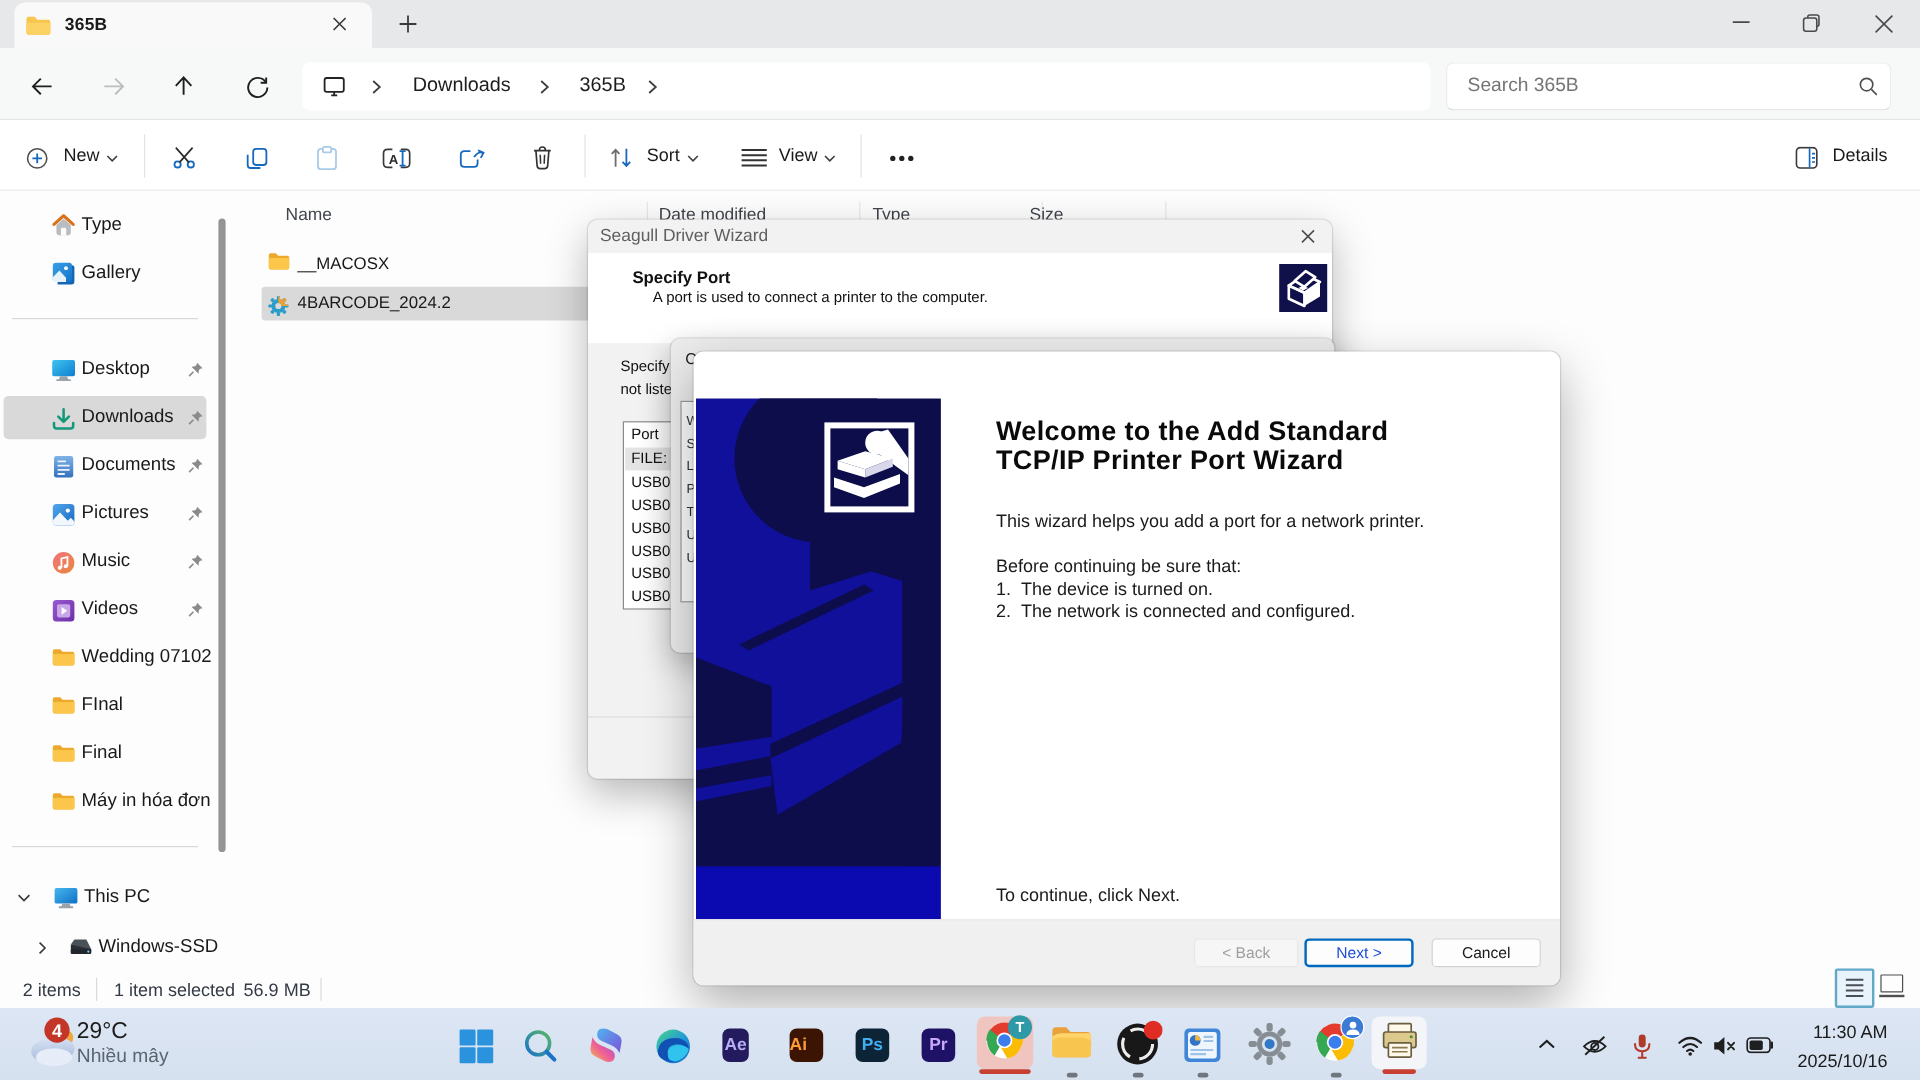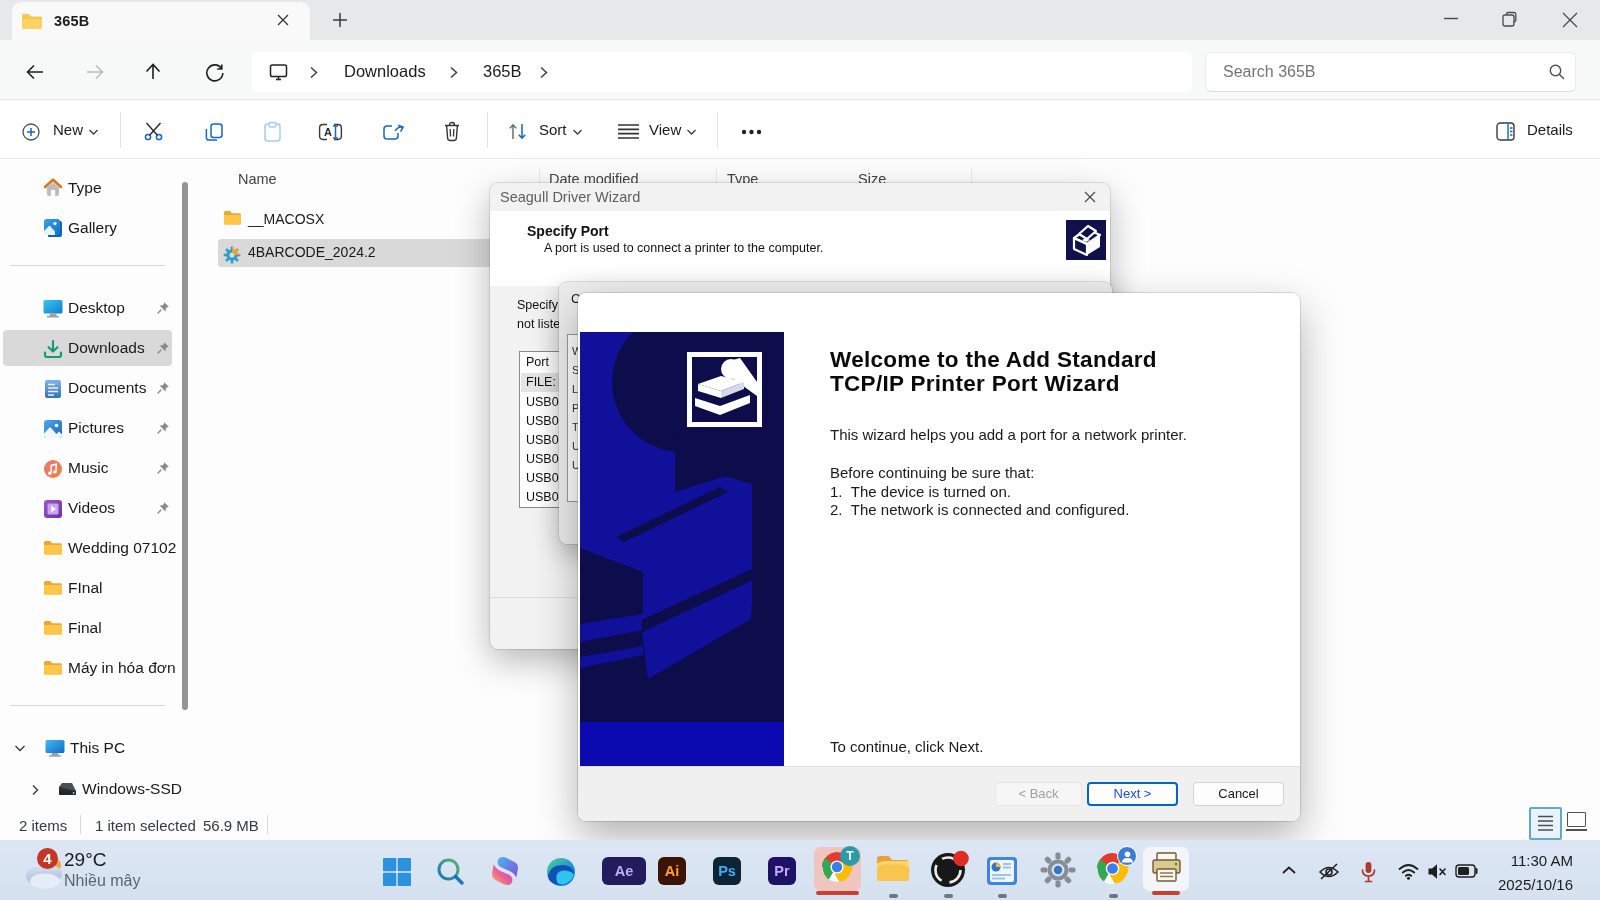--- a/index.html
+++ b/index.html
@@ -566,23 +566,23 @@
           <stop offset="0" stop-color="#4cd48b"></stop>
           <stop offset=".55" stop-color="#1f9ad6"></stop>
           <stop offset="1" stop-color="#1668c4"></stop>
         </linearGradient>
     </defs>
     <circle cx="15" cy="15" r="14" fill="url(#edg1)"></circle>
     <path d="M2 19 Q4 10 12 8.5 Q22 6.5 27 13 L28.2 17 Q22 12 16 13.5 Q10 15 10.5 20 Q11 25 16 28 Q8 28 4 24 Q2.2 22 2 19 Z" fill="#1251b4"></path>
     <path d="M10.5 20 Q11 15 17 14 Q24 13.4 27.8 17.2 Q27 22 22 25.5 Q16 29 11.5 26 Q10.2 23.5 10.5 20 Z" fill="#2fc3ee"></path>
   </svg>
 
-  <div class="abs" style="left:602px; top:17px; width:44px; height:28px; border-radius:6px; background:#241a5e; text-align:center; line-height:28px; font-size:14.5px; font-weight:bold; color:#b4aef2;">Ae</div>
-
-  <div class="abs" style="left:658px; top:17px; width:28px; height:28px; border-radius:6px; background:#3c1403; text-align:center; line-height:28px; font-size:14.5px; font-weight:bold; color:#ff9c38;">Ai</div>
+  <div class="abs" style="left:602px; top:17px; width:22px; height:28px; border-radius:6px; background:#241a5e; text-align:center; line-height:28px; font-size:14.5px; font-weight:bold; color:#b4aef2;">Ae</div>
+
+  <div class="abs" style="left:658px; top:17px; width:28px; height:28px; border-radius:6px; background:#3c1403; text-align:left; line-height:28px; font-size:14.5px; font-weight:bold; color:#ff9c38;">Ai</div>
 
   <div class="abs" style="left:713px; top:17px; width:28px; height:28px; border-radius:6px; background:#0d2437; text-align:center; line-height:28px; font-size:14.5px; font-weight:bold; color:#41aef2;">Ps</div>
 
   <div class="abs" style="left:768px; top:17px; width:28px; height:28px; border-radius:6px; background:#1d1266; text-align:center; line-height:28px; font-size:14.5px; font-weight:bold; color:#c8a8fa;">Pr</div>
 </div>
 
 <div class="abs" style="left:814px; top:847px; width:47px; height:44px; background:#f1c5bf; border-radius:7px;"></div>
 <svg class="abs" style="left:821px; top:851px;" width="32" height="32" viewBox="0 0 32 32">
   <circle cx="16" cy="16" r="15" fill="#fff"></circle>
   <path d="M16 16 m-15 0 a15 15 0 0 1 26-10.2 L19 13 Z" fill="#e33b2e"></path>

